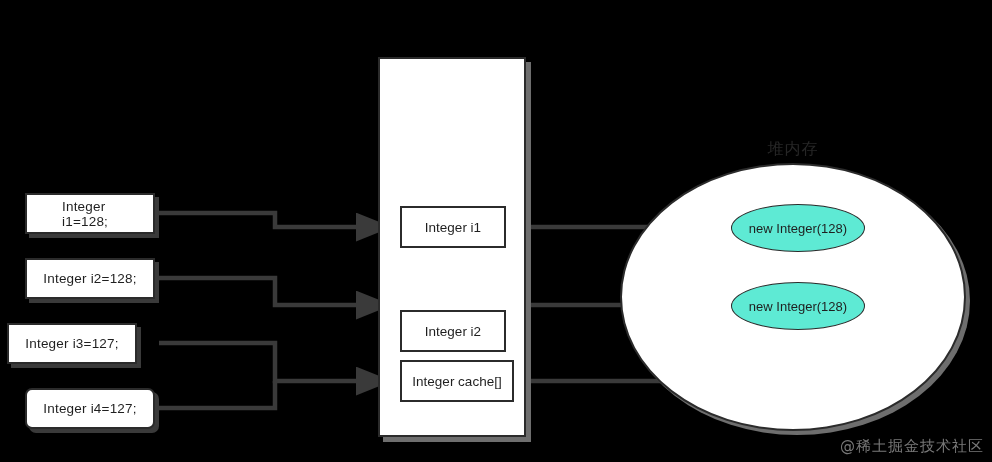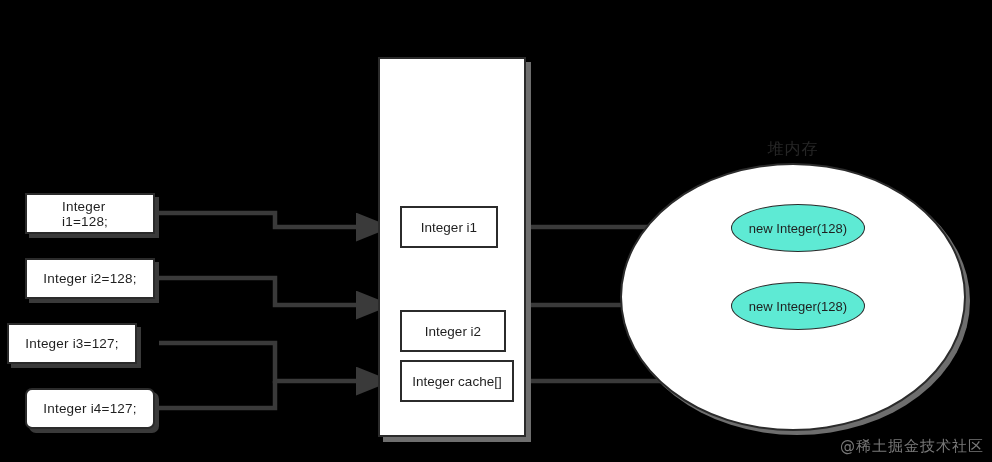--- a/index.html
+++ b/index.html
@@ -137,21 +137,21 @@
   </div>
 
   <div class="var-box" style="left:25px;top:388px;width:130px;height:41px;border-radius:7px;">
     <span>Integer i4=127;</span>
   </div>
 
   <div class="stack-title">栈内存</div>
 
   <div id="stack-container"></div>
 
-  <div class="slot" style="left:400px;top:206px;width:98px;height:42px;">
+  <div class="slot" style="left:400px;top:206px;width:106px;height:42px;">
     <span>Integer i1</span>
   </div>
 
   <div class="slot" style="left:400px;top:284px;width:106px;height:42px;margin-top:26px;">
     <span>Integer i2</span>
   </div>
 
   <div class="slot" style="left:400px;top:360px;width:114px;height:42px;">
     <span>Integer cache[]</span>
   </div>

